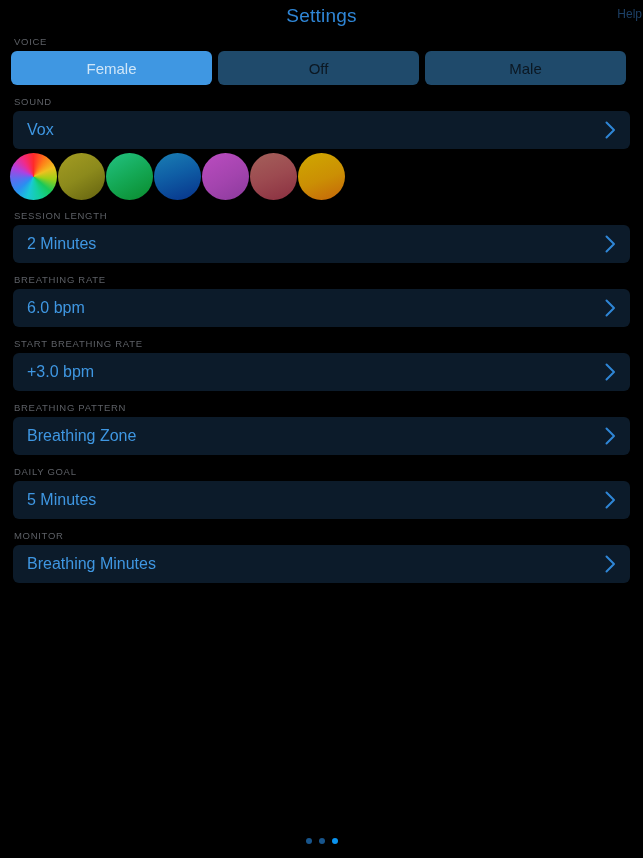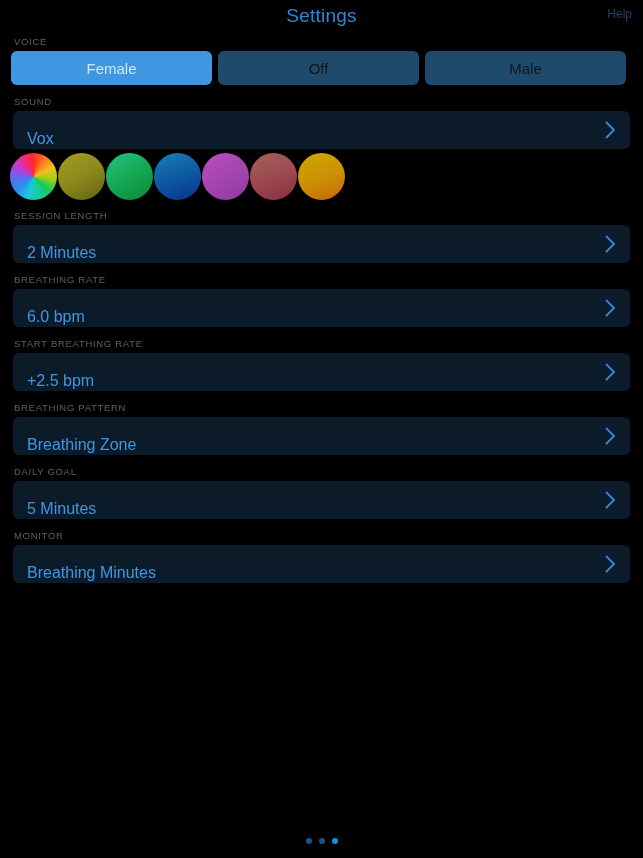--- a/index.html
+++ b/index.html
@@ -28,21 +28,21 @@
     top: 0;
     text-align: center;
     color: #2f86d6;
     font-size: 19px;
     font-weight: 400;
     letter-spacing: 0.2px;
     line-height: 32px;
   }
   .help-link {
     position: absolute;
-    right: 11px;
+    right: 1px;
     top: 6px;
     color: #1d4066;
     font-size: 12px;
     line-height: 16px;
     text-decoration: none;
   }
 
   
   .section-label {
     color: #5d6066;
@@ -81,21 +81,21 @@
   }
 
   
   .setting-row {
     position: relative;
     margin: 0 13px;
     height: 38px;
     background: #0c1b2a;
     border-radius: 6px;
     display: flex;
-    align-items: flex-end;
+    align-items: center;
     cursor: pointer;
   }
   .setting-value {
     color: #3f97e2;
     font-size: 16px;
     margin-left: 14px;
     line-height: 20px;
   }
   .chevron {
     position: absolute;
@@ -202,21 +202,21 @@
       <svg viewBox="0 0 11 18" width="11" height="18" fill="none" stroke="#2f86d6" stroke-width="2" stroke-linecap="round" stroke-linejoin="round">
           <polyline points="1.5,1.5 9,9 1.5,16.5"></polyline>
         </svg>
     </span>
   </div>
 </div>
 
 <div class="block">
   <div class="section-label">START BREATHING RATE</div>
   <div class="setting-row">
-    <span class="setting-value">+2.5 bpm</span>
+    <span class="setting-value">+3.0 bpm</span>
     <span class="chevron">
       <svg viewBox="0 0 11 18" width="11" height="18" fill="none" stroke="#2f86d6" stroke-width="2" stroke-linecap="round" stroke-linejoin="round">
           <polyline points="1.5,1.5 9,9 1.5,16.5"></polyline>
         </svg>
     </span>
   </div>
 </div>
 
 <div class="block">
   <div class="section-label">BREATHING PATTERN</div>

